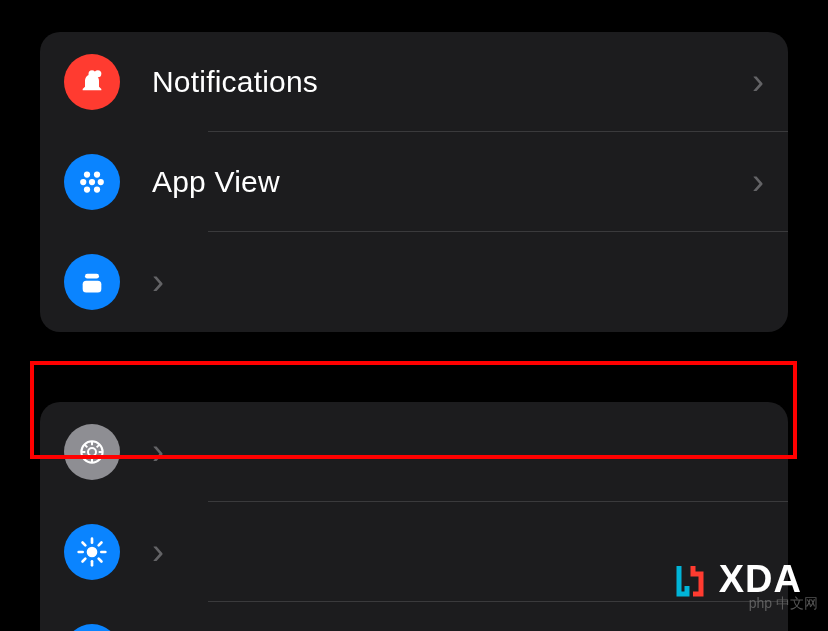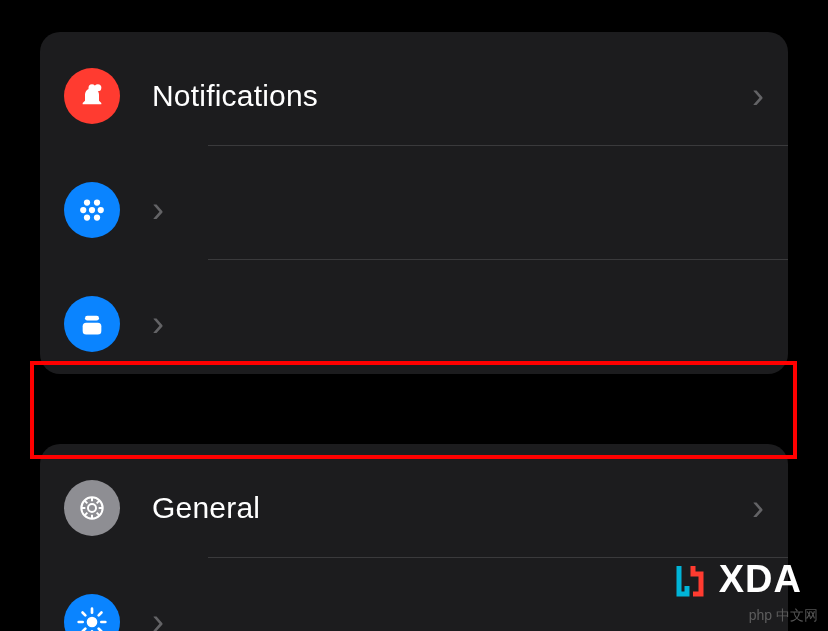--- a/index.html
+++ b/index.html
@@ -21,21 +21,21 @@
       margin: 32px 40px 0 40px;
       overflow: hidden;
     }
     .section.bottom {
       margin-top: 70px;
       border-radius: 20px 20px 0 0;
     }
     .row {
       display: flex;
       align-items: center;
-      padding: 36px 20px 22px 16px;
+      padding: 22px 20px 22px 16px;
       cursor: pointer;
       position: relative;
     }
     .row:not(:last-child)::after {
       content: "";
       position: absolute;
       bottom: 0;
       left: 168px;
       right: 0;
       height: 1px;
@@ -87,21 +87,21 @@
     }
     .watermark-text {
       color: #fff;
       font-size: 38px;
       font-weight: 600;
       letter-spacing: 1px;
       font-family: Arial, sans-serif;
     }
     .php-mark {
       position: absolute;
-      bottom: 6px;
+      bottom: 18px;
       right: 10px;
       color: #787878;
       font-size: 14px;
       font-family: Arial, sans-serif;
       opacity: 0.7;
     }
     svg { display: block; }
   </style>
 </head>
 <body>
@@ -124,20 +124,21 @@
       <svg width="30" height="30" viewBox="0 0 24 24" fill="#fff">
         <circle cx="8" cy="6" r="2.5"></circle>
           <circle cx="16" cy="6" r="2.5"></circle>
         <circle cx="5" cy="12" r="2.5"></circle>
           <circle cx="12" cy="12" r="2.5"></circle>
           <circle cx="19" cy="12" r="2.5"></circle>
         <circle cx="8" cy="18" r="2.5"></circle>
           <circle cx="16" cy="18" r="2.5"></circle>
       </svg>
     </div>
+    <div class="label">App View</div>
     <div class="chevron">›</div>
   </div>
 
   <div class="row">
     <div class="icon-circle blue">
       <svg width="28" height="28" viewBox="0 0 24 24" fill="#fff">
         <rect x="6" y="5" width="12" height="4" rx="2"></rect>
         <rect x="4" y="11" width="16" height="10" rx="3"></rect>
       </svg>
     </div>
@@ -156,21 +157,20 @@
         <line x1="12" y1="4" x2="12" y2="7"></line>
           <line x1="12" y1="17" x2="12" y2="20"></line>
         <line x1="4" y1="12" x2="7" y2="12"></line>
           <line x1="17" y1="12" x2="20" y2="12"></line>
         <line x1="6.3" y1="6.3" x2="8.5" y2="8.5"></line>
           <line x1="15.5" y1="15.5" x2="17.7" y2="17.7"></line>
         <line x1="6.3" y1="17.7" x2="8.5" y2="15.5"></line>
           <line x1="15.5" y1="8.5" x2="17.7" y2="6.3"></line>
       </svg>
     </div>
-    <div class="label">General</div>
     <div class="chevron">›</div>
   </div>
 
   <div class="row">
     <div class="icon-circle blue">
       <svg width="32" height="32" viewBox="0 0 24 24" fill="#fff">
         <circle cx="12" cy="12" r="4"></circle>
         <g stroke="#fff" stroke-width="2" stroke-linecap="round">
           <line x1="12" y1="2" x2="12" y2="5"></line>
             <line x1="12" y1="19" x2="12" y2="22"></line>

